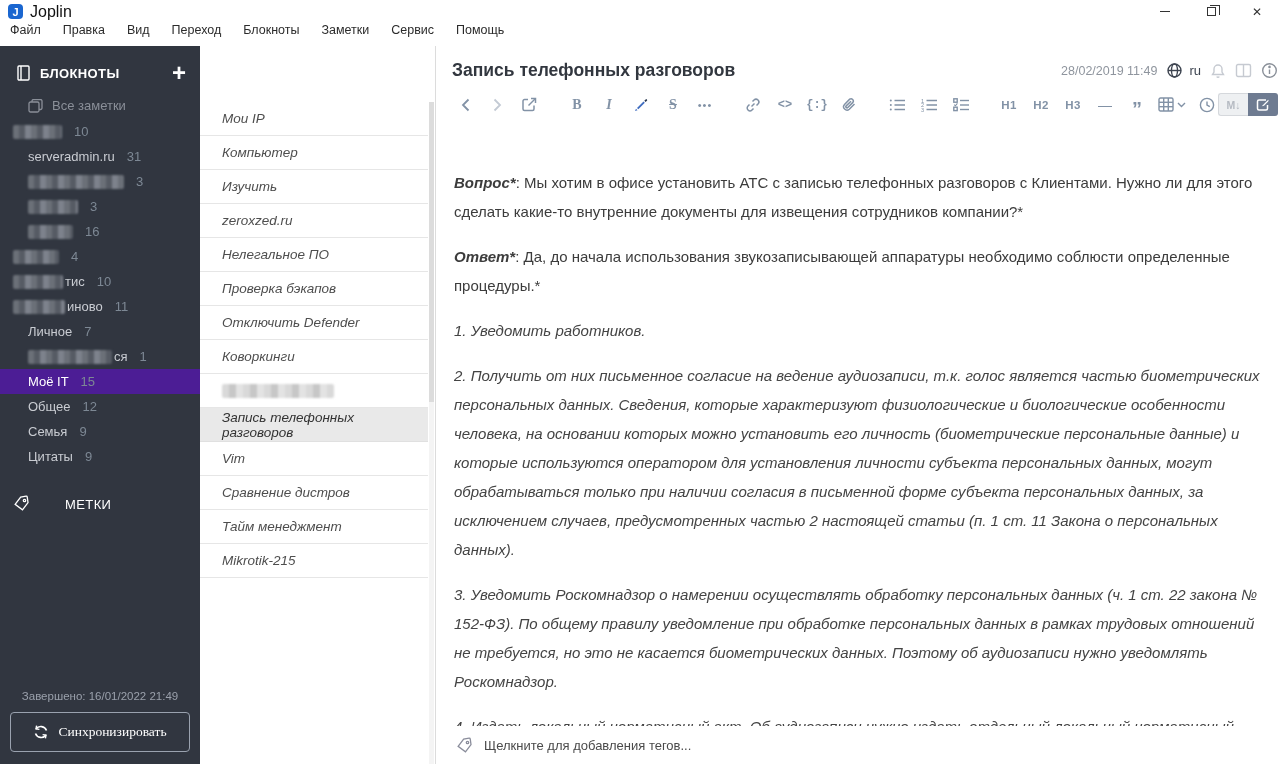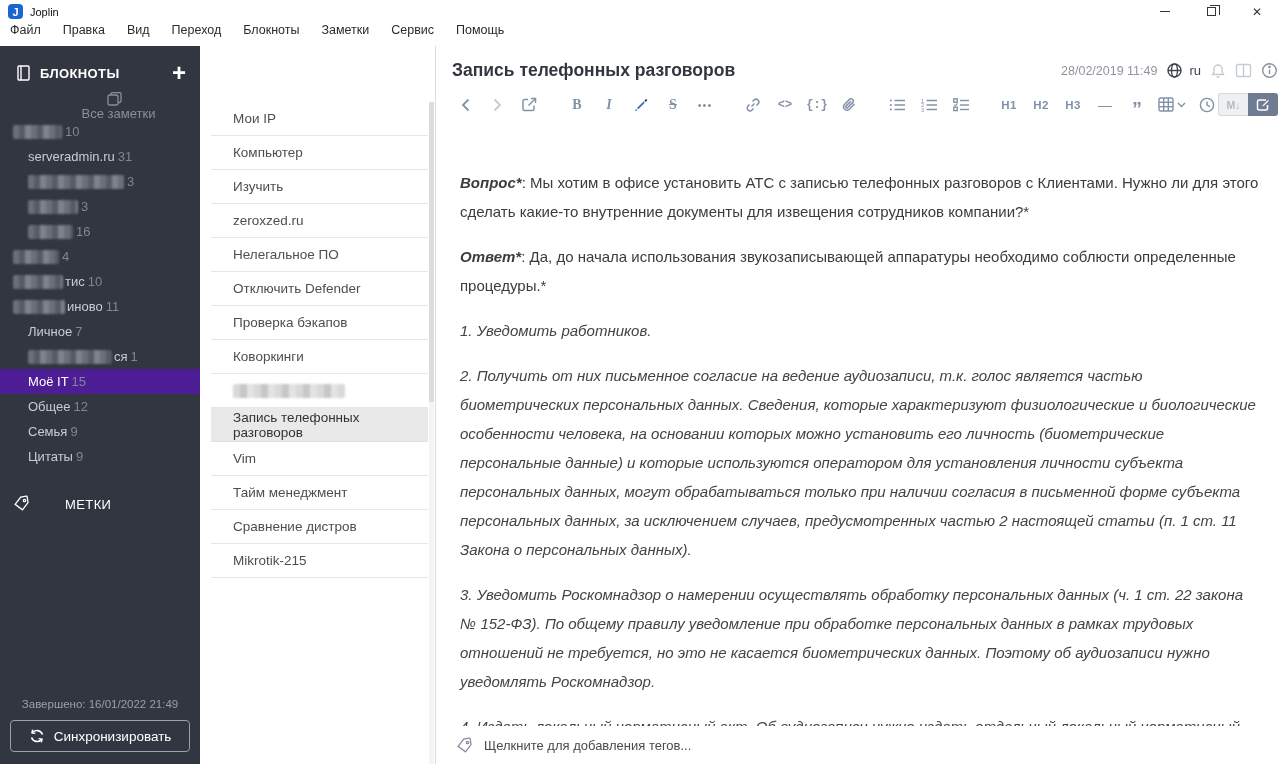--- a/index.html
+++ b/index.html
@@ -3,21 +3,21 @@
 <meta charset="utf-8">
 <style>
   * { margin:0; padding:0; box-sizing:border-box; }
   html,body { width:1280px; height:764px; overflow:hidden; background:#fff;
               font-family:"Liberation Sans", sans-serif; }
 
   
   .titlebar { height:23px; display:flex; align-items:center; padding-left:8px; background:#fff; }
   .logo { width:15px; height:15px; border-radius:4px; background:#1a66d0; color:#fff;
           font-size:11px; font-weight:bold; display:flex; align-items:center; justify-content:center; }
-  .win-title { font-size:11px; color:#111; margin-left:7px; }
+  .win-title { font-size:16px; color:#111; margin-left:7px; }
   .win-controls { margin-left:auto; display:flex; height:23px; }
   .win-btn { width:46px; display:flex; align-items:center; justify-content:center;
              font-size:12px; color:#333; cursor:default; }
   .restore-box { width:9px; height:9px; border:1px solid #333; position:relative; background:#fff; }
   .restore-box:before { content:""; position:absolute; left:2px; top:-3px; width:9px; height:9px;
                         border:1px solid #333; border-left:none; border-bottom:none; }
   .min-dash { width:10px; border-top:1px solid #333; display:inline-block; }
 
   .menubar { height:23px; display:flex; align-items:flex-start; gap:22px; padding-left:10px;
              background:#fff; font-size:12.5px; color:#2b2b2b; }
@@ -27,46 +27,46 @@
   .app { display:flex; height:718px; }
 
   
   .sidebar { width:200px; background:#313640; color:#c9ccd2; display:flex; flex-direction:column;
              font-size:13px; flex-shrink:0; }
   .sb-head { display:flex; align-items:center; padding:18px 14px 10px 16px; color:#fff; }
   .sb-head .hd-label { font-weight:bold; font-size:13px; letter-spacing:.4px; margin-left:9px; }
   .sb-plus { margin-left:auto; font-size:24px; font-weight:bold; color:#fff; line-height:18px; cursor:pointer; }
   .sb-item { display:flex; align-items:center; height:25px; padding-left:28px; cursor:pointer; }
   .sb-item.ind0 { padding-left:13px; }
-  .sb-item .count { margin-left:3px; color:#7d8894; }
+  .sb-item .count { margin-left:12px; color:#7d8894; }
   .sb-item.selected { background:#4c1d95; color:#fff; }
-  .sb-allnotes { display:flex; align-items:center; height:27px; padding-left:28px; color:#8a8f98; cursor:pointer;flex-direction:column; }
+  .sb-allnotes { display:flex; align-items:center; height:27px; padding-left:28px; color:#8a8f98; cursor:pointer; }
   .sb-allnotes .lbl { margin-left:9px; }
   .blurblock { height:14px; border-radius:2px;
      background:repeating-linear-gradient(90deg,#6b7078 0 6px,#565b64 6px 12px,#7d828c 12px 18px);
      filter:blur(1.2px); display:inline-block; }
   .sb-tags { display:flex; align-items:flex-end; padding:26px 0 0 13px; color:#fff; font-weight:normal;gap:25px; }
   .sb-tags .lbl { margin-left:10px; letter-spacing:.4px; }
   .sb-bottom { margin-top:auto; padding:8px 10px 12px 10px; }
   .sync-status { color:#9aa0ab; font-size:11.5px; text-align:center; margin-bottom:10px; }
-  .sync-btn { width:100%; height:32px; background:transparent; border:1px solid #9aa2af; border-radius:4px;
+  .sync-btn { width:100%; height:40px; background:transparent; border:1px solid #9aa2af; border-radius:4px;
               color:#fff; font-size:13.5px; display:flex; align-items:center; justify-content:center; gap:9px;
-              cursor:pointer; font-family:Liberation Sans, sans-serif; }
+              cursor:pointer; font-family:Liberation Serif, serif; }
 
   
   .notelist { width:235px; background:#fff; position:relative; flex-shrink:0; }
   .nl-top { display:flex; align-items:center; padding:14px 8px 8px 10px; gap:6px; }
   .search-wrap { position:relative; width:140px; }
   .search-input { width:140px; height:27px; border:1px solid #c8ccd2; border-radius:3px;
                   padding:0 26px 0 9px; font-size:13px; color:#333; font-family:inherit; }
   .search-input::placeholder { color:#a2a7ae; }
   .search-ico { position:absolute; right:6px; top:5px; color:#4a5a80; }
   .nl-btn { width:28px; height:28px; border-radius:5px; background:#5b4fd1; border:none; color:#fff;
             display:flex; align-items:center; justify-content:center; cursor:pointer; }
-  .nl-items { position:absolute; top:56px; left:11px; right:7px; }
+  .nl-items { position:absolute; top:56px; left:0; right:7px;font-style:italic; }
   .nl-item { height:34px; display:flex; align-items:center; padding-left:22px; font-size:13.5px;
              color:#4e4e4e; border-bottom:1px solid #e6e6e6; cursor:pointer; background:#fff; }
   .nl-item.selected { background:#e9e9e9; color:#333; border-bottom-color:#e0e0e0; }
   .nl-scroll { position:absolute; right:1px; top:56px; bottom:0; width:5px; background:#f4f4f4; }
   .nl-scroll .thumb { width:5px; height:300px; background:#dcdcdc; }
 
   
   .editor { flex:1; position:relative; border-left:1px solid #dcdcdc; background:#fff; }
   .ed-head { display:flex; align-items:center; padding:14px 14px 6px 16px; }
   .ed-title { font-size:17.5px; font-weight:bold; color:#32373f; }
@@ -89,21 +89,21 @@
   .tb-more { font-size:11px; letter-spacing:1px; }
   .tb-code { font-family:"Liberation Mono", monospace; font-size:12px; font-weight:bold; }
   .ed-toggle { margin-left:auto; display:flex; }
   .tg-seg { width:30px; height:23px; display:flex; align-items:center; justify-content:center; cursor:pointer; }
   .tg-md { background:#eef0f2; border:1px solid #d5d8dc; border-right:none; border-radius:3px 0 0 3px;
            color:#b5bac2; font-size:10.5px; font-weight:bold; }
   .tg-rt { background:#6e7b91; border-radius:0 3px 3px 0; color:#fff; }
 
   .ed-body { position:absolute; top:116px; bottom:38px; left:0; right:8px; overflow:hidden;
              padding:6px 22px 0 18px; font-size:15px; line-height:29px; color:#3c3c3c; }
-  .ed-body p { margin:0 0 16px 6px; }
+  .ed-body p { margin:0 0 16px 0; }
   .ed-body p.it { font-style:italic; color:#444; }
   .lead { font-weight:bold; font-style:italic; }
 
   .tagbar { position:absolute; left:0; right:8px; bottom:0; height:38px; background:#fff;
             display:flex; align-items:center; gap:11px; padding-left:20px; cursor:pointer; }
   .tagbar .txt { font-size:13px; color:#4a4a4a; }
   .tag-ico { color:#8a8d9b; }
 
   .nl-redact { width:112px; height:14px; border-radius:2px;
      background:repeating-linear-gradient(90deg,#d9d9d9 0 7px,#c7c7c7 7px 14px,#e3e3e3 14px 21px);
@@ -260,42 +260,42 @@
       <div class="nl-item">
           <span>Изучить</span>
         </div>
       <div class="nl-item">
           <span>zeroxzed.ru</span>
         </div>
       <div class="nl-item">
           <span>Нелегальное ПО</span>
         </div>
       <div class="nl-item">
+          <span>Проверка бэкапов</span>
+        </div>
+      <div class="nl-item">
           <span>Отключить Defender</span>
-        </div>
-      <div class="nl-item">
-          <span>Проверка бэкапов</span>
         </div>
       <div class="nl-item">
           <span>Коворкинги</span>
         </div>
       <div class="nl-item">
           <span class="nl-redact"></span>
         </div>
       <div class="nl-item selected">
           <span>Запись телефонных разговоров</span>
         </div>
       <div class="nl-item">
           <span>Vim</span>
         </div>
       <div class="nl-item">
+          <span>Сравнение дистров</span>
+        </div>
+      <div class="nl-item">
           <span>Тайм менеджмент</span>
-        </div>
-      <div class="nl-item">
-          <span>Сравнение дистров</span>
         </div>
       <div class="nl-item">
           <span>Mikrotik-215</span>
         </div>
     </div>
     <div class="nl-scroll">
         <div class="thumb"></div>
       </div>
   </div>
 

